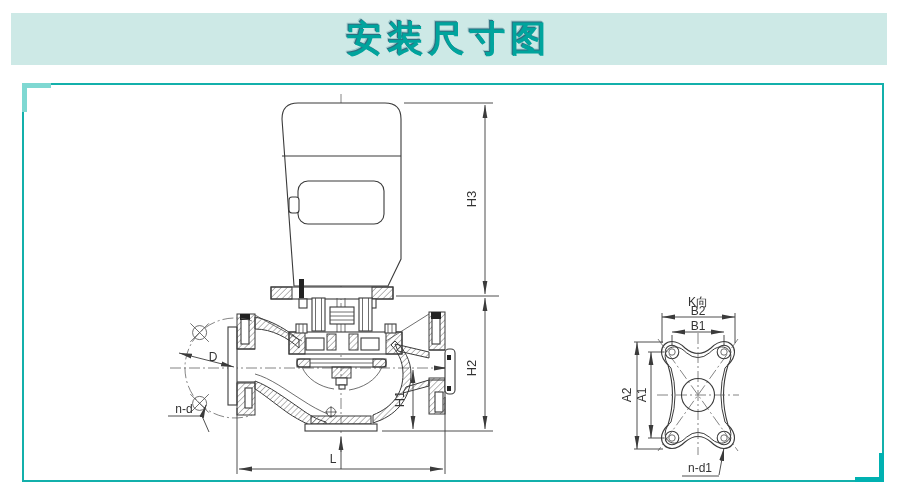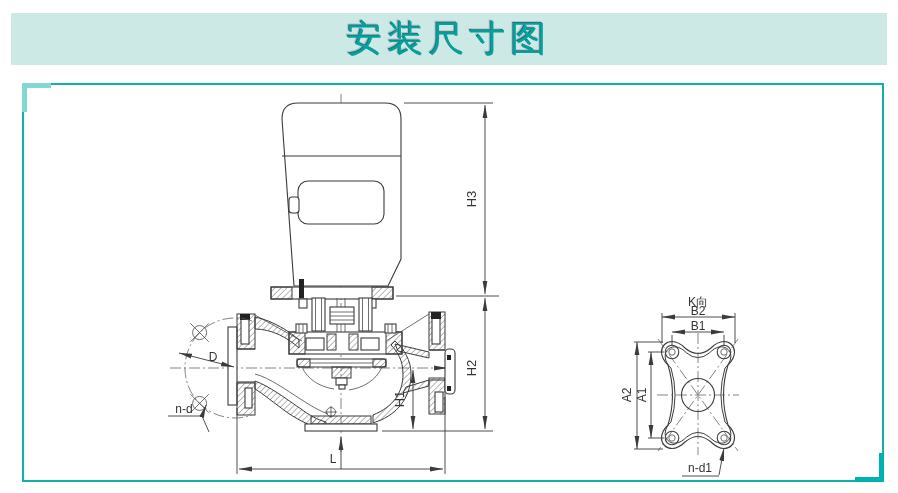--- a/index.html
+++ b/index.html
@@ -1,20 +1,20 @@
 <!DOCTYPE html>
 <html><head>
 <meta charset="utf-8">
 <style>
   html,body{margin:0;padding:0;background:#ffffff;}
   .page{position:relative;width:898px;height:493px;background:#fff;overflow:hidden;
         font-family:"Liberation Sans", sans-serif;}
   .banner{position:absolute;left:11px;top:13px;width:876px;height:52px;background:#cde9e6;
           display:flex;align-items:center;justify-content:center;}
-  .banner h1{margin:16px;font-size:36px;font-weight:normal;letter-spacing:5px;color:#00a49d;
+  .banner h1{margin:16px;font-size:36px;font-weight:bold;letter-spacing:5px;color:#00a49d;
              text-shadow:-1px -1px 0 #2f6f80, -2px -2px 0 rgba(47,111,128,.25);
              font-family:"Liberation Sans", sans-serif;}
   .drawing-box{position:absolute;left:22px;top:83px;width:862px;height:399px;
                border:2px solid #13b0ab;background:#fff;box-sizing:border-box;}
   .corner{position:absolute;width:24px;height:24px;}
   .corner.tl{left:-2px;top:-2px;border-left:5px solid #7fd8d2;border-top:5px solid #7fd8d2;}
   .corner.br{right:-2px;bottom:-2px;border-right:5px solid #00b1b1;border-bottom:5px solid #00b1b1;}
   svg{display:block;}
   svg text{font-family:"Liberation Sans", sans-serif;fill:#333;}
   .ln{stroke:#3b3b3b;stroke-width:1.1;fill:none;}

